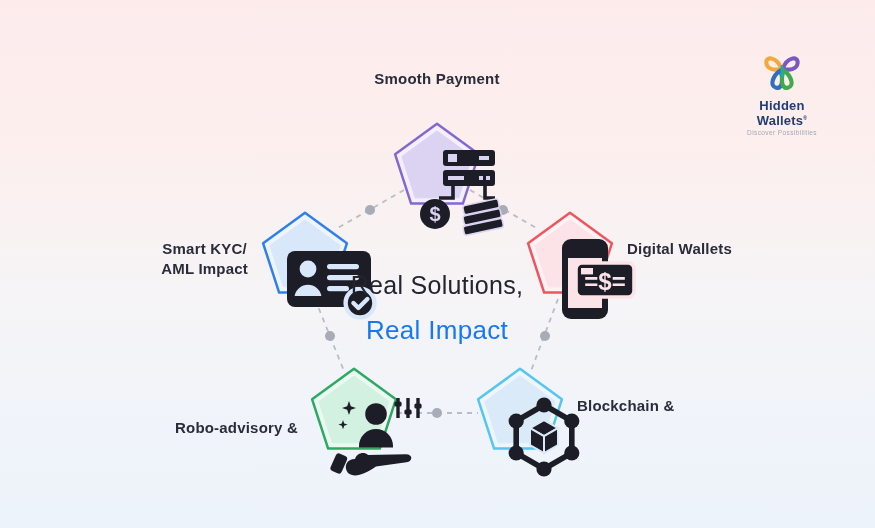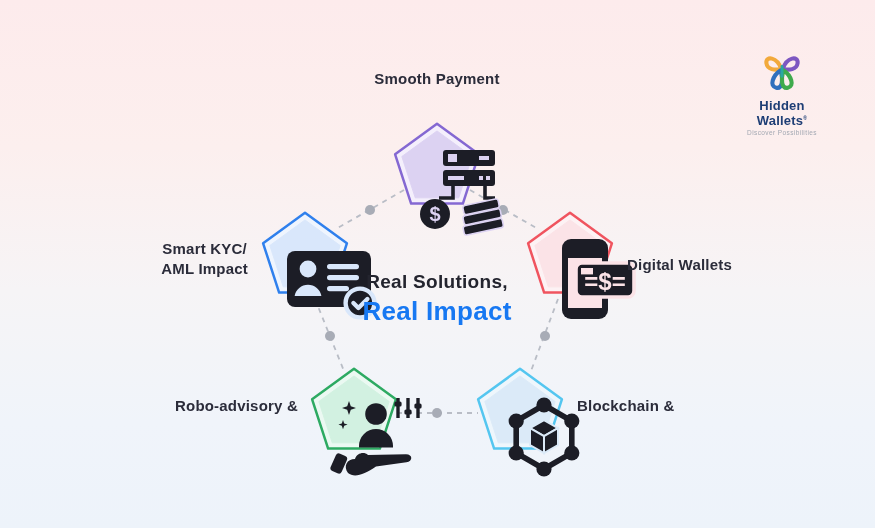--- a/index.html
+++ b/index.html
@@ -13,22 +13,22 @@
   .pent svg{display:block; width:96px; height:92px;}
   .node-icon{position:absolute; width:48px; height:44px;}
   .label{
     position:absolute; font-size:15px; line-height:19.5px; font-weight:700;
     color:#2b2c3a; letter-spacing:0.2px; white-space:nowrap;
   }
   .label.center{text-align:center; transform:translateX(-50%);}
   .label.right{text-align:center;}
   .label.left{text-align:left;}
   .center-title{position:absolute; left:437px; top:271px; transform:translateX(-50%); text-align:center; white-space:nowrap;}
-  .center-title .t1{font-size:19px; font-weight:700; letter-spacing:0.3px;}
-  .center-title .t2{font-size:26px; font-weight:700; letter-spacing:0.3px; margin-top:3px;}
+  .center-title .t1{font-size:25px; font-weight:400; letter-spacing:0.3px;}
+  .center-title .t2{font-size:26px; font-weight:400; letter-spacing:0.3px; margin-top:15px;}
   .logo{position:absolute; left:737px; top:50px; width:90px; text-align:center;}
   .logo .mark{display:block; margin:0 auto; width:50px; height:46px;}
   .logo .brand{font-size:13px; font-weight:800; color:#1e3e75; letter-spacing:0.2px; margin-top:2px;}
   .logo .brand sup{font-size:5px;}
   .logo .tagline{font-size:6.5px; color:#a2a8b2; letter-spacing:0.4px; margin-top:1px;}
   .ic{fill:#1c1d26;}
 </style>
 </head>
 <body>
 
@@ -106,21 +106,21 @@
     </svg>
     <svg class="node-icon" style="left:24px; top:26px;" viewBox="0 0 48 44">
       <rect class="ic" x="8" y="1" width="23" height="40" rx="4.5"></rect>
       <rect x="11" y="6.5" width="17" height="29" fill="#fbe3e7"></rect>
       <rect class="ic" x="11" y="6.5" width="17" height="4"></rect>
       <rect class="ic" x="15" y="13" width="29" height="17" rx="3" stroke="#fbe3e7" stroke-width="1.8"></rect>
       <rect x="17.5" y="15.5" width="6" height="3.2" fill="#fbe3e7"></rect>
       <text x="29.5" y="26.5" text-anchor="middle" font-size="12" font-weight="bold" fill="#fbe3e7" font-family="Liberation Sans, sans-serif">=$=</text>
     </svg>
   </div>
-  <div class="label left" style="left:627px; top:239px;margin-top:16px;">
+  <div class="label left" style="left:627px; top:239px;">
     <div>Digital Wallets</div>
   </div>
 
   <div class="pent" style="left:306px; top:365px;">
     <svg viewBox="0 0 100 96">
       <path d="M50 4 L93.7 35.8 L77 87.2 L23 87.2 L6.3 35.8 Z" stroke-width="2.6" stroke-linejoin="round" fill="#ebf9f2" stroke="#2daa62"></path>
       <path d="M50 11.4 L86.7 38.1 L72.7 81.2 L27.3 81.2 L13.3 38.1 Z" stroke-linejoin="round" fill="#d2f1e1" stroke="#d2f1e1"></path>
     </svg>
     <svg class="node-icon" style="left:24px; top:26px;" viewBox="0 0 48 44">
       <path class="ic" d="M9.5 4 L10.4 6.6 L13 7.5 L10.4 8.4 L9.5 11 L8.6 8.4 L6 7.5 L8.6 6.6 Z"></path>
@@ -132,21 +132,21 @@
         <line x1="39" y1="2.5" x2="39" y2="12.5"></line>
         <line x1="44" y1="2.5" x2="44" y2="12.5"></line>
       </g>
       <rect class="ic" x="32.2" y="4.2" width="3.6" height="2.6" rx="0.8"></rect>
       <rect class="ic" x="37.2" y="8.2" width="3.6" height="2.6" rx="0.8"></rect>
       <rect class="ic" x="42.2" y="5.2" width="3.6" height="2.6" rx="0.8"></rect>
       <rect class="ic" x="1.5" y="30.5" width="6" height="9.5" rx="1.6" transform="rotate(24 4.5 35)"></rect>
       <path class="ic" d="M9 40 C6.5 36.5 8.5 33 12.5 33 C13.5 30 17 29.2 19 31 L38 30.6 C41.5 30.6 41.5 34.2 38.2 34.6 L23 36.8 C17 41 12 42.5 9 40 Z"></path>
     </svg>
   </div>
-  <div class="label right" style="right:577px; top:396px;">
+  <div class="label right" style="right:577px; top:418px;">
     <div>Robo-advisory &amp;</div>
   </div>
 
   <div class="pent" style="left:472px; top:365px;">
     <svg viewBox="0 0 100 96">
       <path d="M50 4 L93.7 35.8 L77 87.2 L23 87.2 L6.3 35.8 Z" stroke-width="2.6" stroke-linejoin="round" fill="#eef6fc" stroke="#54c6f0"></path>
       <path d="M50 11.4 L86.7 38.1 L72.7 81.2 L27.3 81.2 L13.3 38.1 Z" stroke-linejoin="round" fill="#dbeaf8" stroke="#dbeaf8"></path>
     </svg>
     <svg class="node-icon" style="left:24px; top:26px;" viewBox="0 0 48 44">
       <path d="M24 6 L37.9 14 L37.9 30 L24 38 L10.1 30 L10.1 14 Z" fill="none" stroke="#1c1d26" stroke-width="2.8"></path>

